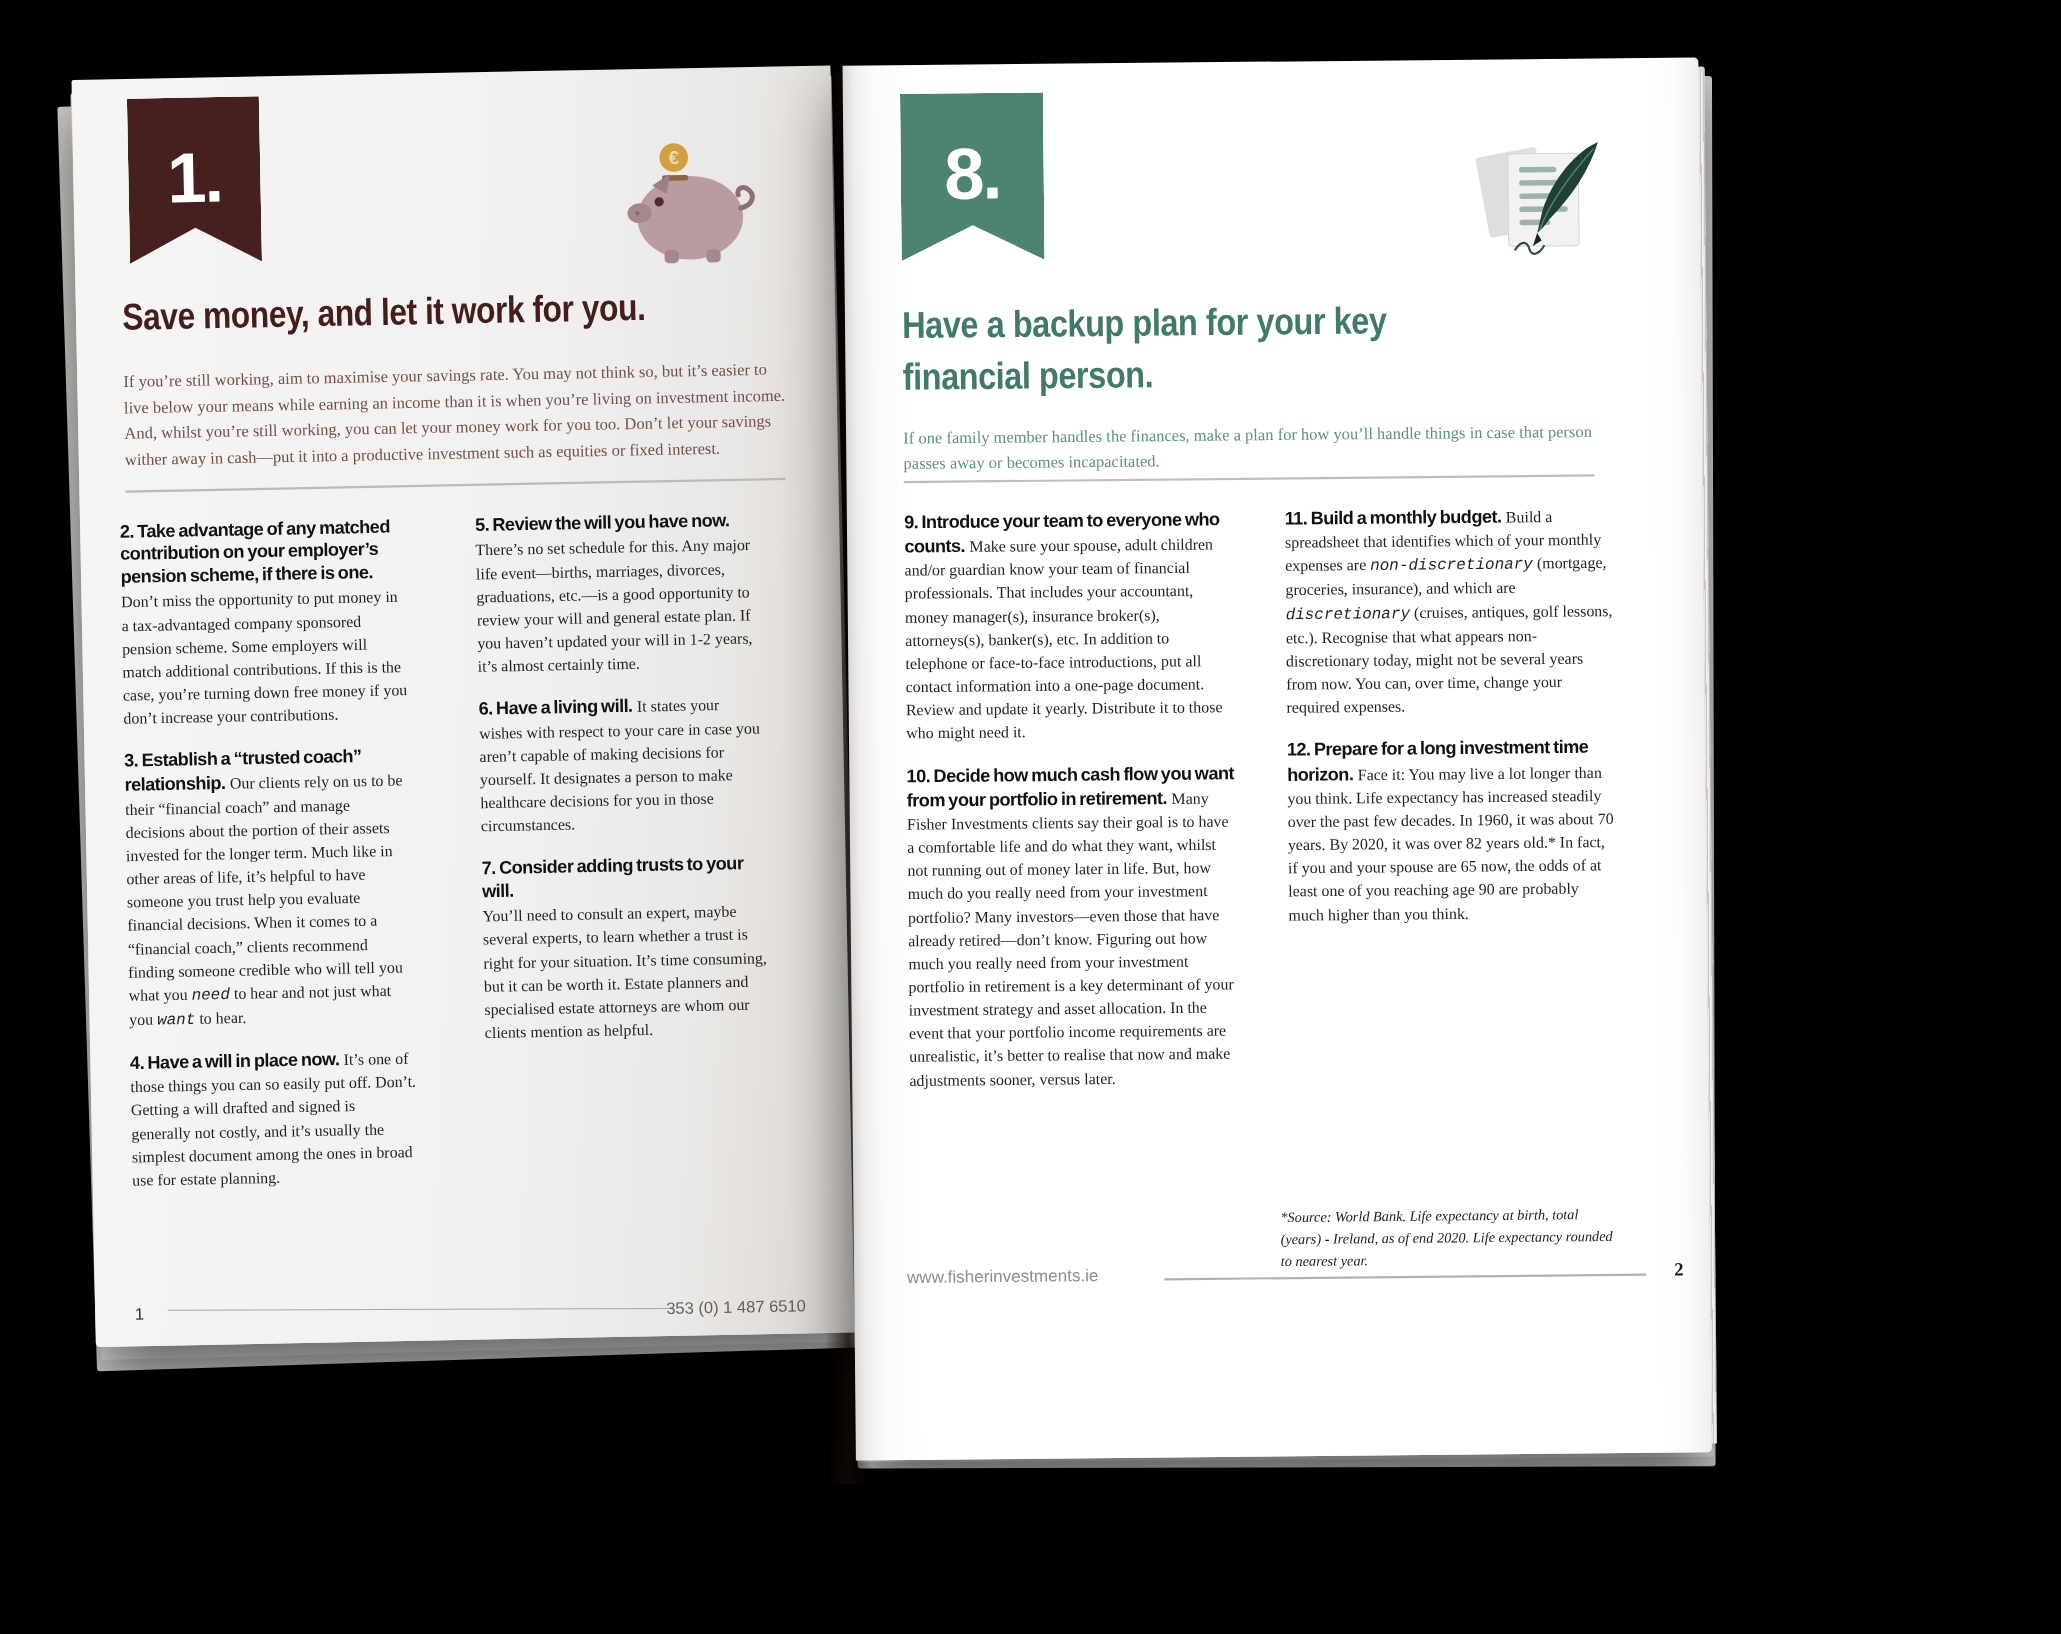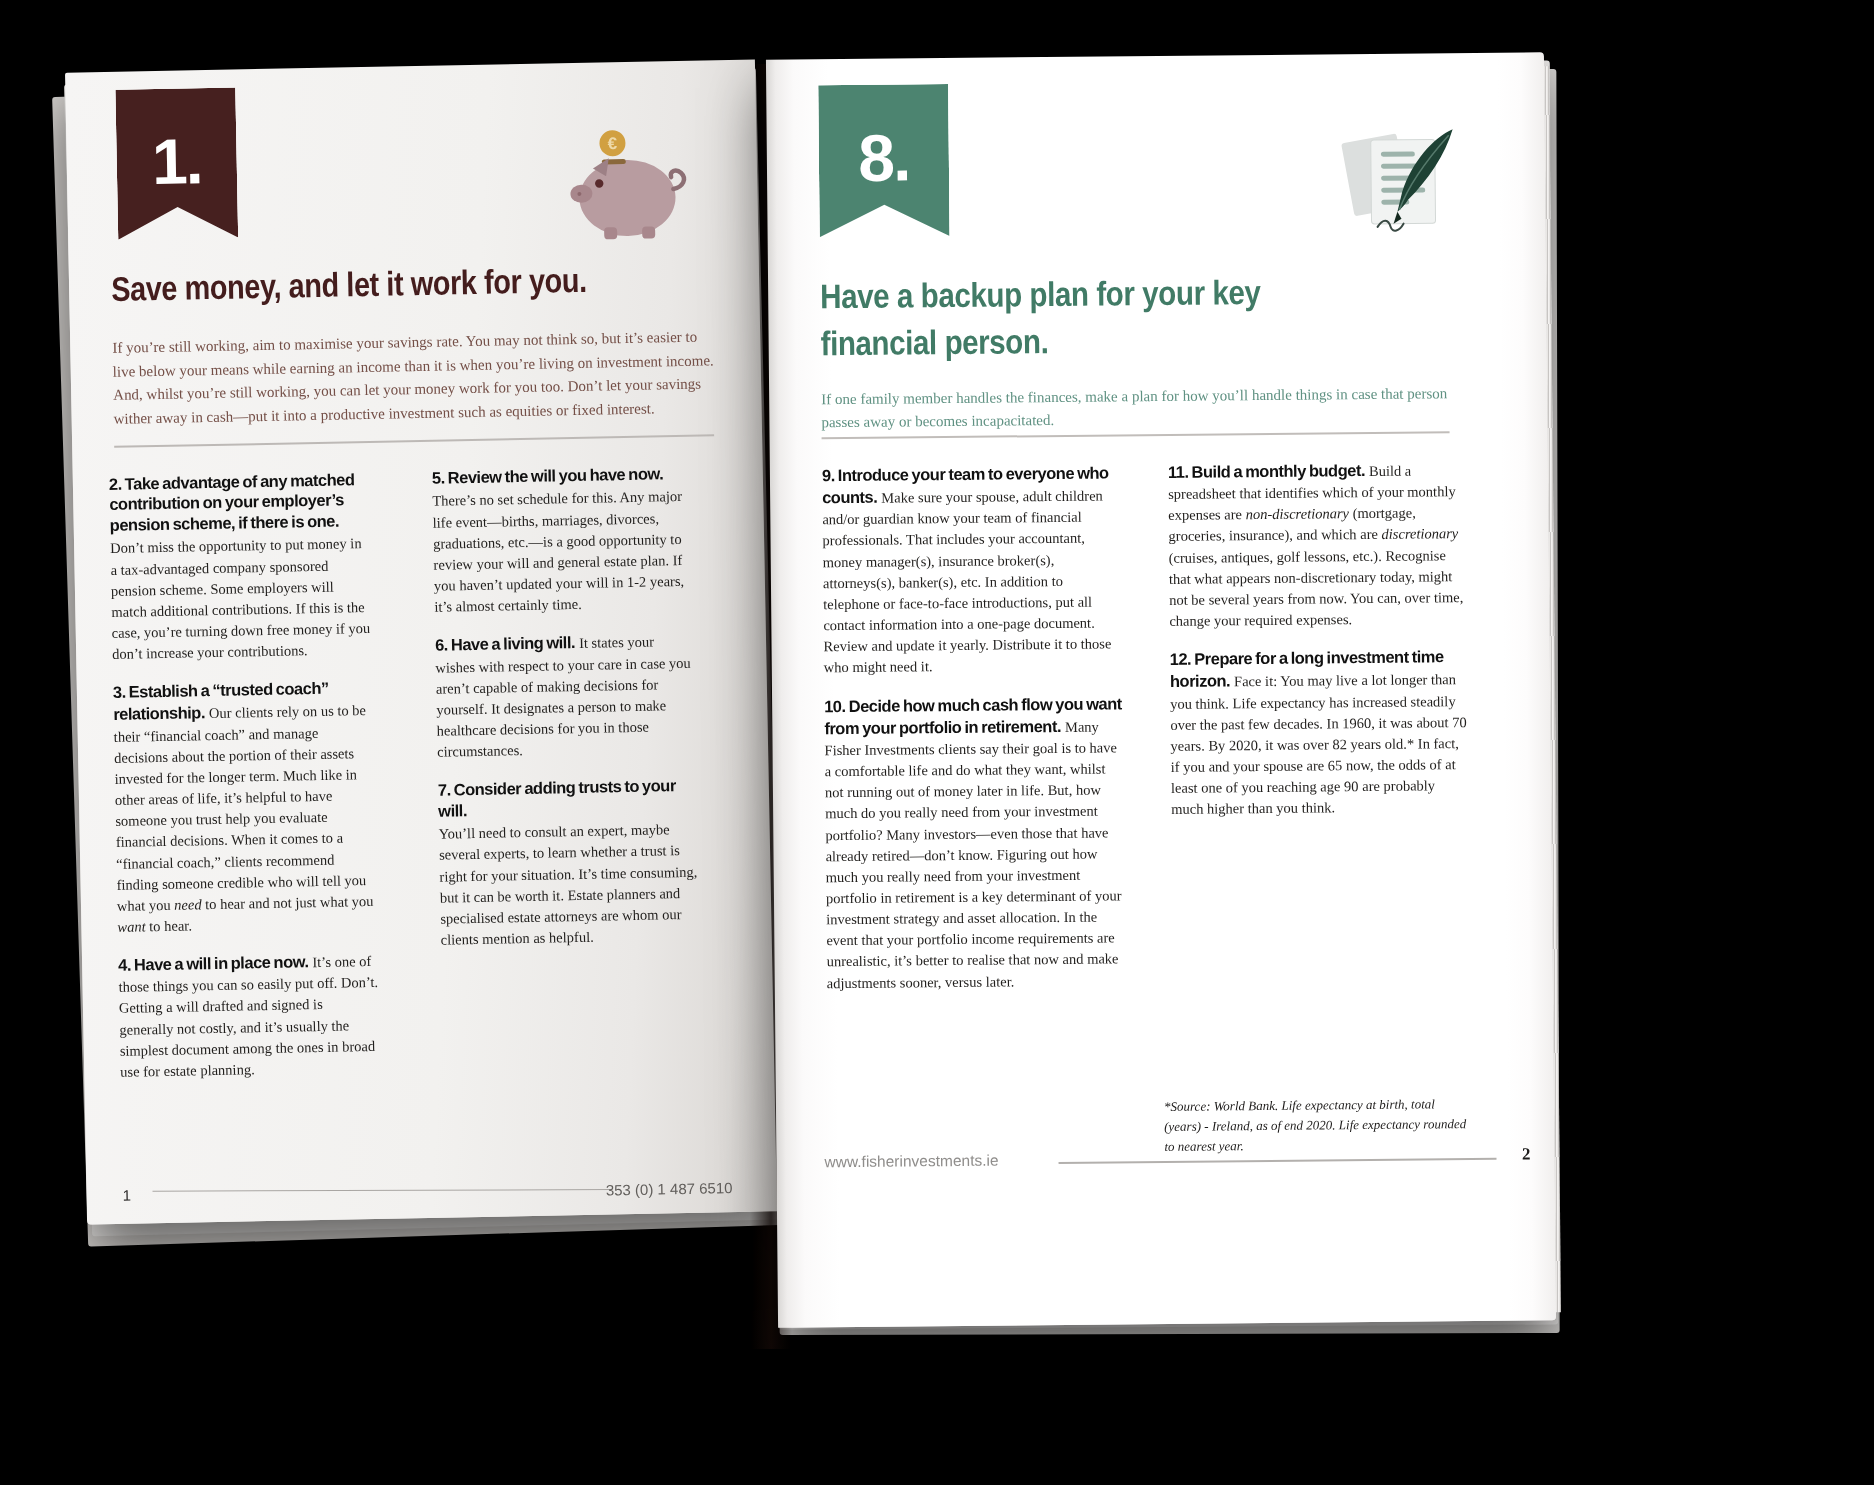--- a/index.html
+++ b/index.html
@@ -58,21 +58,21 @@
   .pl-cols{left:36px;top:402px;width:584px;gap:62px;}
   .pl-cols .col{width:261px;}
   .pr-cols{left:52px;top:406px;width:644px;gap:48px;}
   .pr-cols .col{width:298px;}
 
   .tip{margin:0 0 17px 0;font-size:14.5px;line-height:1.46;color:#211f1d;}
   .th{font-family:"Liberation Sans",sans-serif;font-weight:bold;color:#111;
       font-size:16.5px;line-height:1.24;letter-spacing:-0.5px;word-spacing:-1px;}
   .th.blk{display:block;margin-bottom:3px;}
   .th.run{margin-right:4px;}
-  .it{font-style:italic;}
+  .it{font-style:italic;font-family:Liberation Mono, monospace;}
 
   .footer{position:absolute;font-family:"Liberation Sans",sans-serif;}
   .pl-footer{left:36px;right:44px;bottom:16px;height:24px;}
   .pl-footer .pg-num{position:absolute;left:0;bottom:4px;font-size:15px;color:#2d2b2a;}
   .pl-footer .foot-line{position:absolute;left:30px;right:120px;bottom:12px;height:1px;background:#a9a6a3;transform:rotate(0.9deg);}
   .pl-footer .phone{position:absolute;right:0;bottom:0;font-size:15px;color:#615e5b;}
   .pr-footer{left:48px;right:24px;top:1092px;height:26px;}
   .pr-footer .url{position:absolute;left:0;top:2px;font-size:15.5px;color:#8f8d8b;}
   .pr-footer .foot-line{position:absolute;left:234px;right:34px;top:13px;height:2px;background:#b3b0ad;}
   .pr-footer .pg-num{position:absolute;right:0;top:0;font-size:17px;font-weight:bold;color:#1c1b1a;font-family:"Liberation Serif",serif;}

